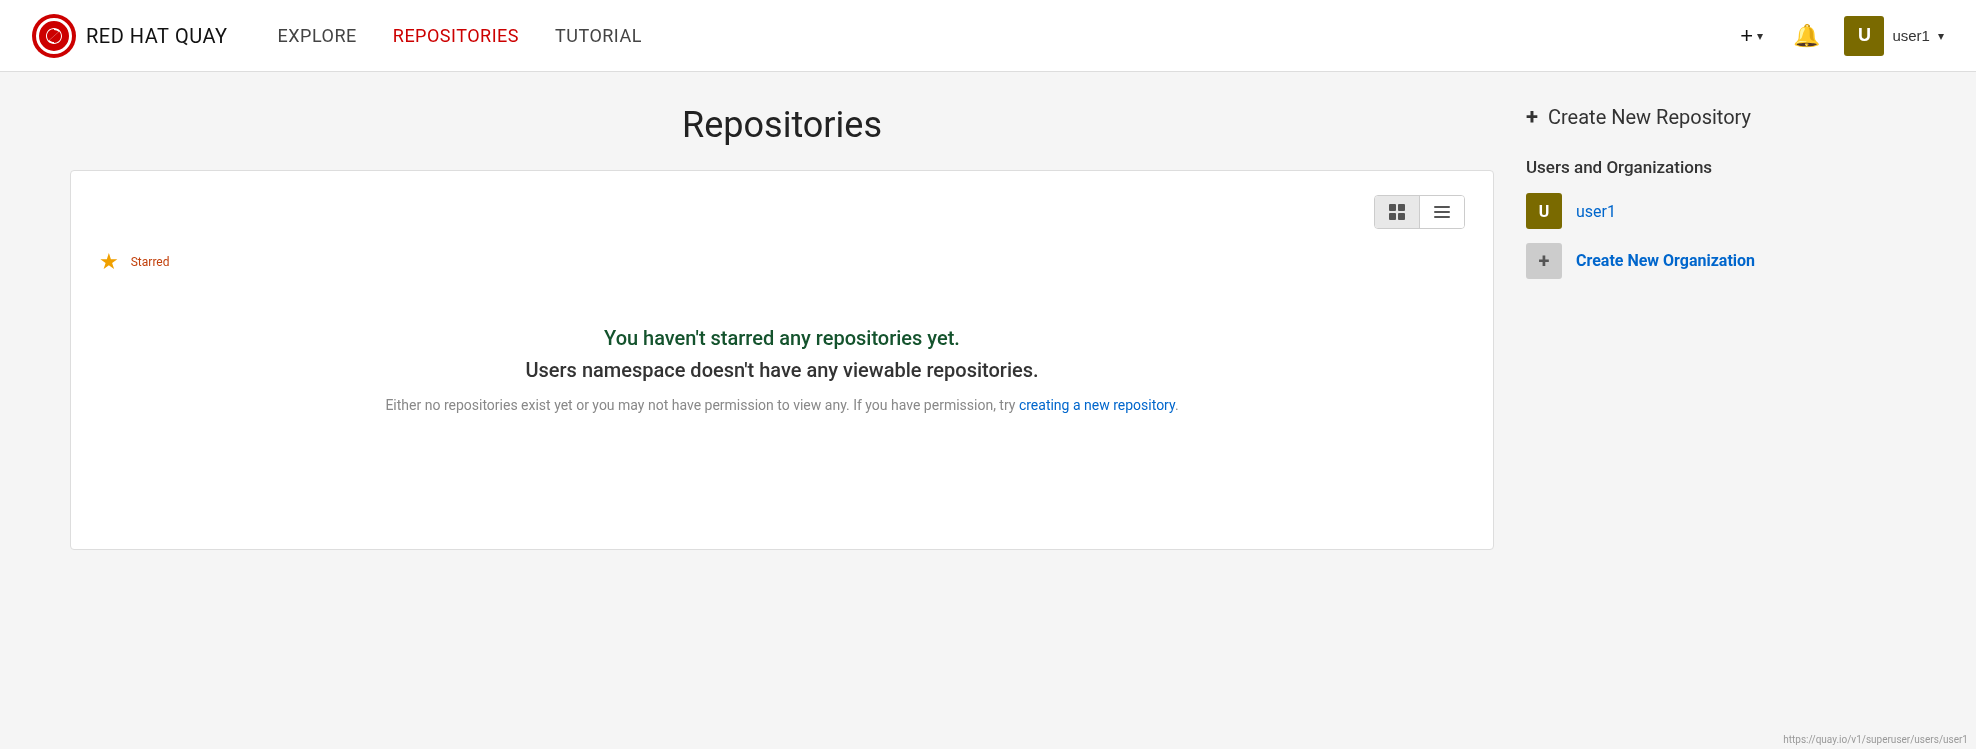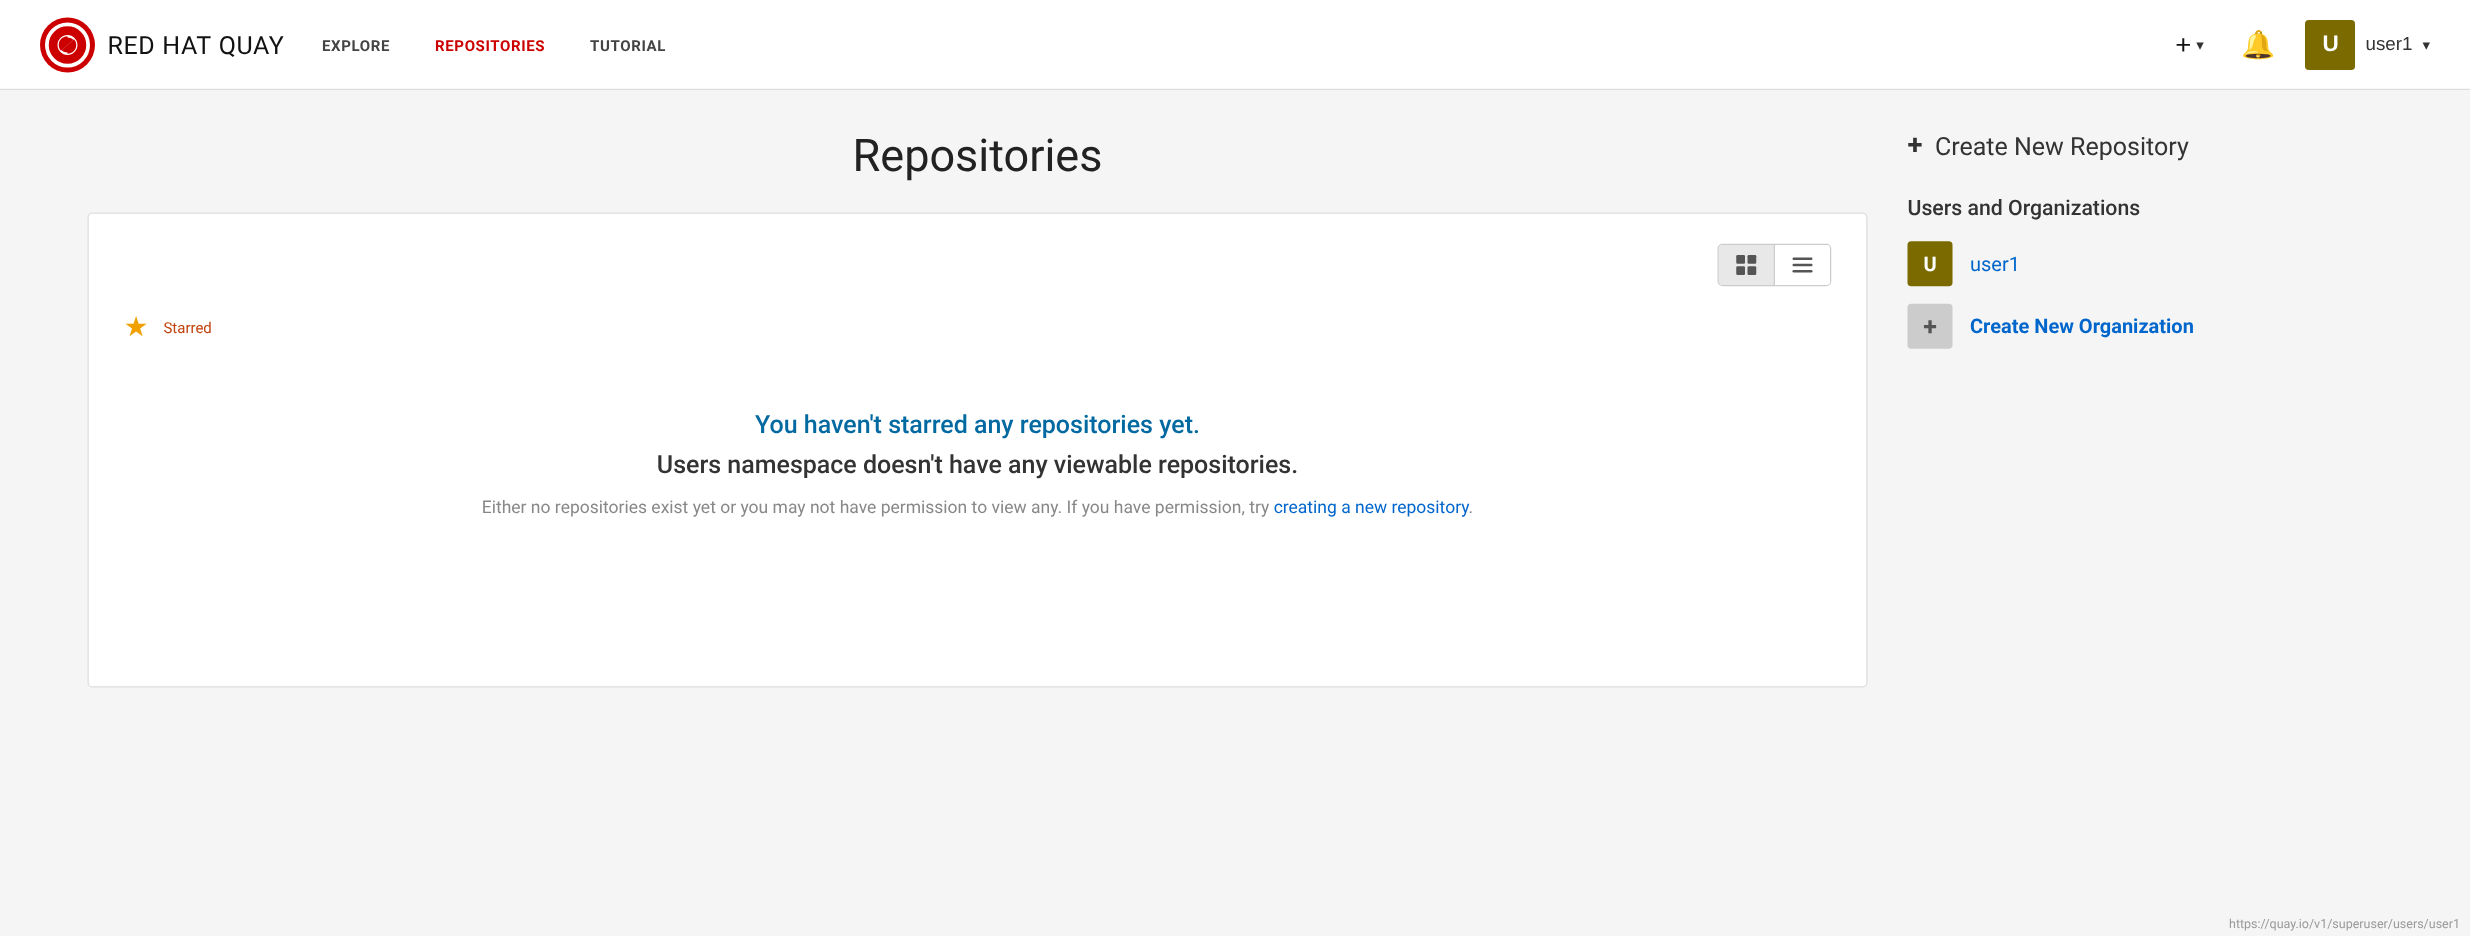--- a/index.html
+++ b/index.html
@@ -12,21 +12,21 @@
     }
 
     
     .navbar {
       background: #fff;
       border-bottom: 1px solid #ddd;
       height: 72px;
       display: flex;
       align-items: center;
       padding: 0 32px;
-      gap: 20px;
+      gap: 40px;
     }
     .navbar-brand {
       display: flex;
       align-items: center;
       gap: 10px;
       text-decoration: none;
       flex-shrink: 0;
     }
     .redhat-circle {
       width: 44px;
@@ -59,22 +59,22 @@
     }
     .nav-links {
       display: flex;
       align-items: center;
       gap: 36px;
       list-style: none;
       margin-left: 10px;
     }
     .nav-links a {
       text-decoration: none;
-      font-size: 12px;
-      font-weight: 700;
+      font-size: 18px;
+      font-weight: 400;
       color: #444;
       letter-spacing: 0.5px;
     }
     .nav-links a.active {
       color: #cc0000;
     }
     .navbar-right {
       margin-left: auto;
       display: flex;
       align-items: center;
@@ -203,21 +203,21 @@
       color: #c2410c;
     }
 
     .empty-state {
       text-align: center;
       padding: 20px 40px 40px;
     }
     .empty-main {
       font-size: 20px;
       font-weight: 500;
-      color: #0369a1;
+      color: #14532d;
       margin-bottom: 8px;
     }
     .empty-sub {
       font-size: 14px;
       color: #888;
       margin-bottom: 32px;
     }
     .no-repos-main {
       font-size: 20px;
       font-weight: 500;

